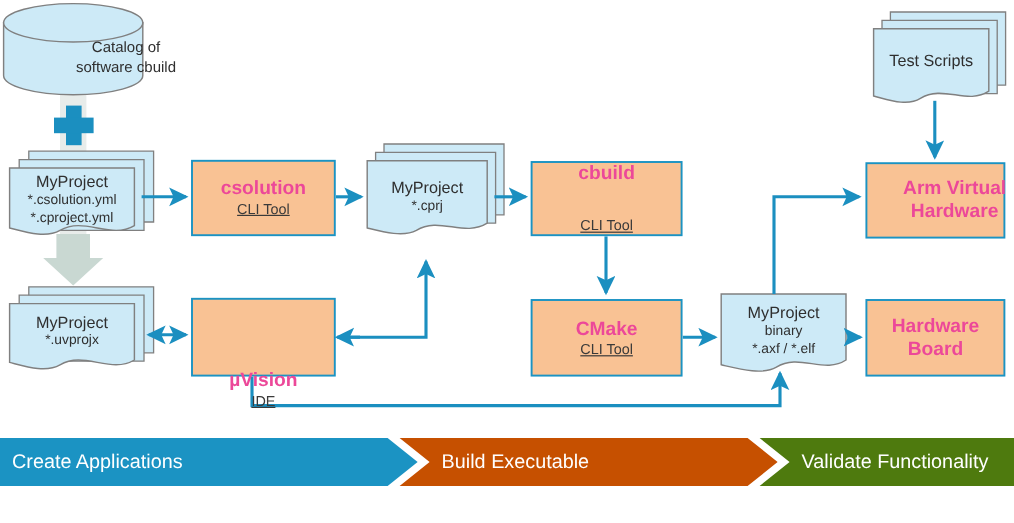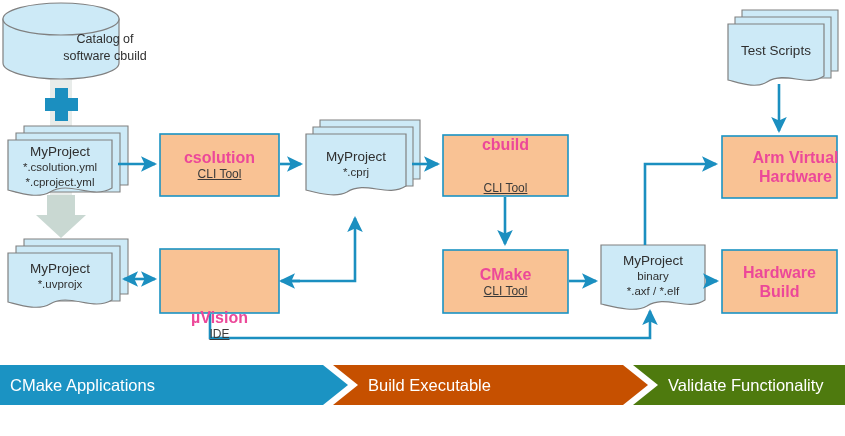--- a/index.html
+++ b/index.html
@@ -222,20 +222,20 @@
     <div class="lbl-doc-main">Test Scripts</div>
   </div>
 
   <div class="node-label" style="left:722px; top:136px; width:115px; height:62px;padding-left:16px;">
     <div class="lbl-title-bold">Arm Virtual</div>
     <div class="lbl-title-bold">Hardware</div>
   </div>
 
   <div class="node-label" style="left:722px; top:250px; width:115px; height:63px;">
     <div class="lbl-title-bold">Hardware</div>
-    <div class="lbl-title-bold">Build</div>
-  </div>
-
-  <div class="banner-label" style="left:10px; top:375px;">CMake Applications</div>
+    <div class="lbl-title-bold">Board</div>
+  </div>
+
+  <div class="banner-label" style="left:10px; top:375px;">Create Applications</div>
   <div class="banner-label" style="left:368px; top:375px;">Build Executable</div>
   <div class="banner-label" style="left:668px; top:375px;">Validate Functionality</div>
 
 </div>
 
 </body></html>

